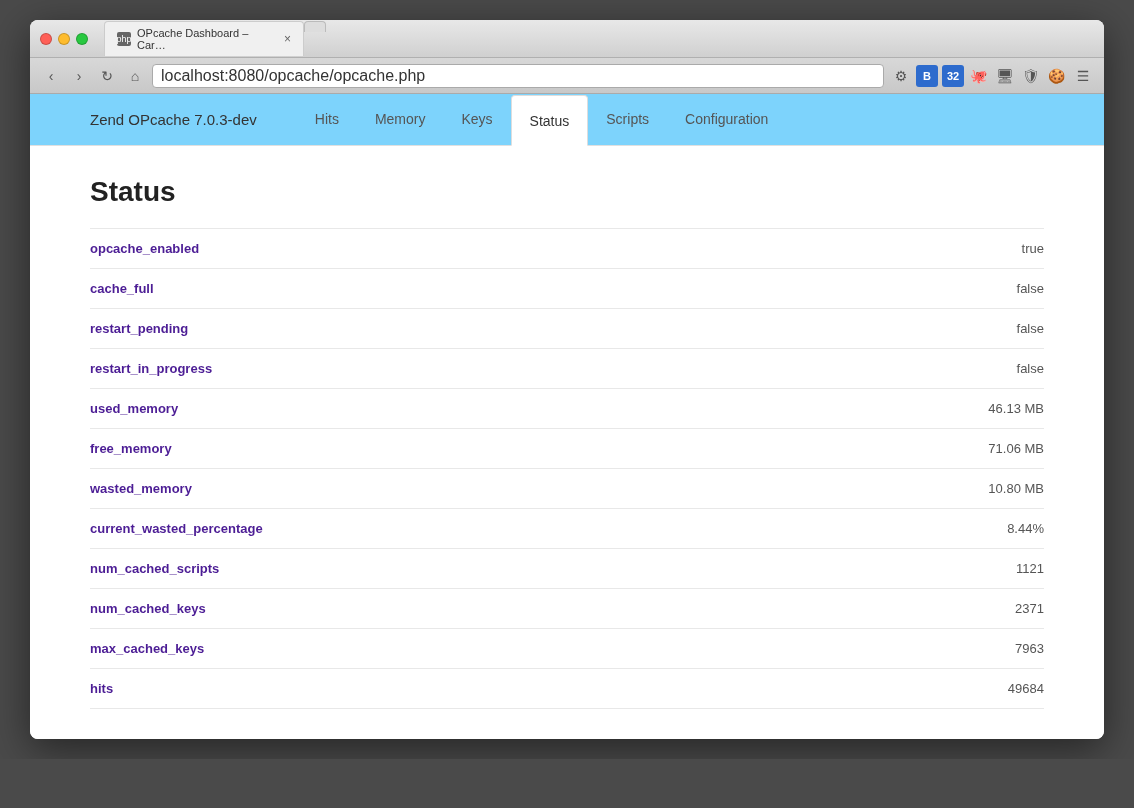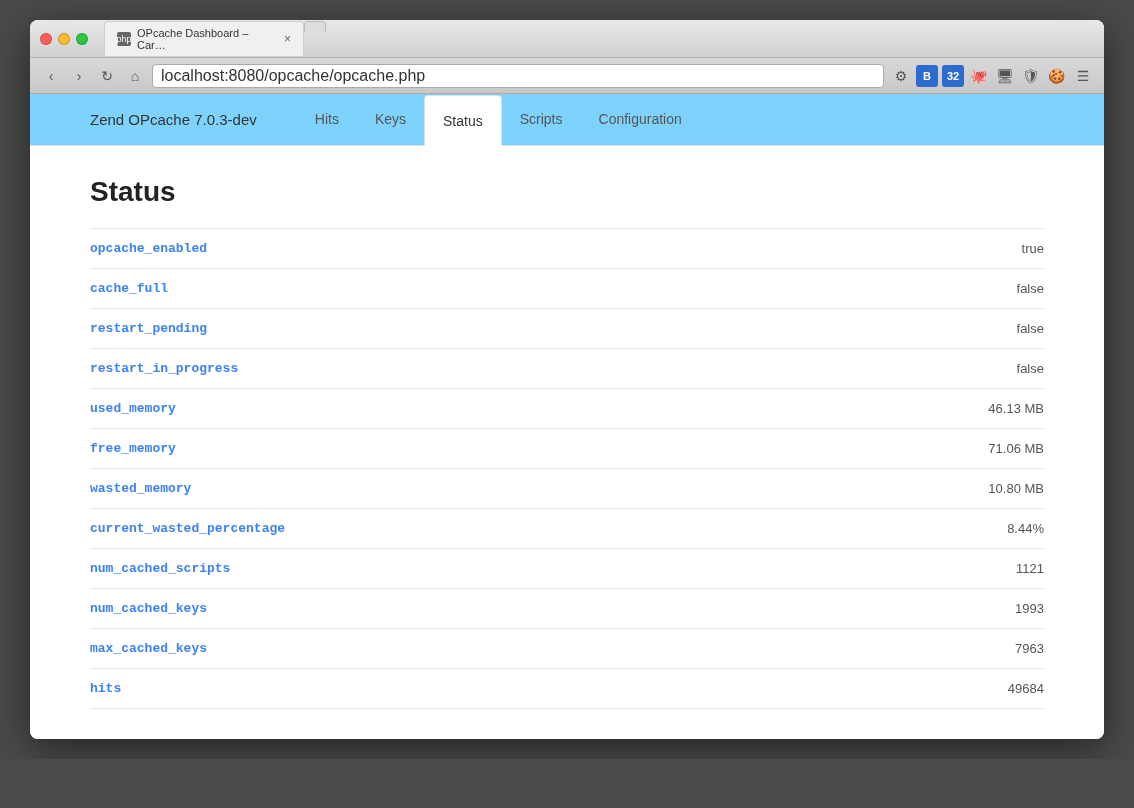--- a/index.html
+++ b/index.html
@@ -217,23 +217,22 @@
       padding: 12px 0;
       border-bottom: 1px solid #e8e8e8;
     }
 
     .status-row:first-child {
       border-top: 1px solid #e8e8e8;
     }
 
     .status-key {
       font-size: 13px;
-      color: #3b82f6;
+      color: #4c1d95;
       font-weight: 600;
-      font-family: Liberation Mono, monospace;
     }
 
     .status-value {
       font-size: 13px;
       color: #555;
     }
   </style>
 </head>
 <body>
 
@@ -277,20 +276,23 @@
 
   <div class="page-content">
 
     <div class="app-header">
       <span class="app-title">Zend OPcache 7.0.3-dev</span>
       <div class="nav-tabs">
         <div class="nav-tab">
           <span>Hits</span>
         </div>
         <div class="nav-tab">
+          <span>Memory</span>
+        </div>
+        <div class="nav-tab">
           <span>Keys</span>
         </div>
         <div class="nav-tab active">
           <span>Status</span>
         </div>
         <div class="nav-tab">
           <span>Scripts</span>
         </div>
         <div class="nav-tab">
           <span>Configuration</span>
@@ -333,21 +335,21 @@
           <div class="status-row">
             <span class="status-key">current_wasted_percentage</span>
             <span class="status-value">8.44%</span>
           </div>
           <div class="status-row">
             <span class="status-key">num_cached_scripts</span>
             <span class="status-value">1121</span>
           </div>
           <div class="status-row">
             <span class="status-key">num_cached_keys</span>
-            <span class="status-value">1993</span>
+            <span class="status-value">2371</span>
           </div>
           <div class="status-row">
             <span class="status-key">max_cached_keys</span>
             <span class="status-value">7963</span>
           </div>
           <div class="status-row">
             <span class="status-key">hits</span>
             <span class="status-value">49684</span>
           </div>
         </div>

